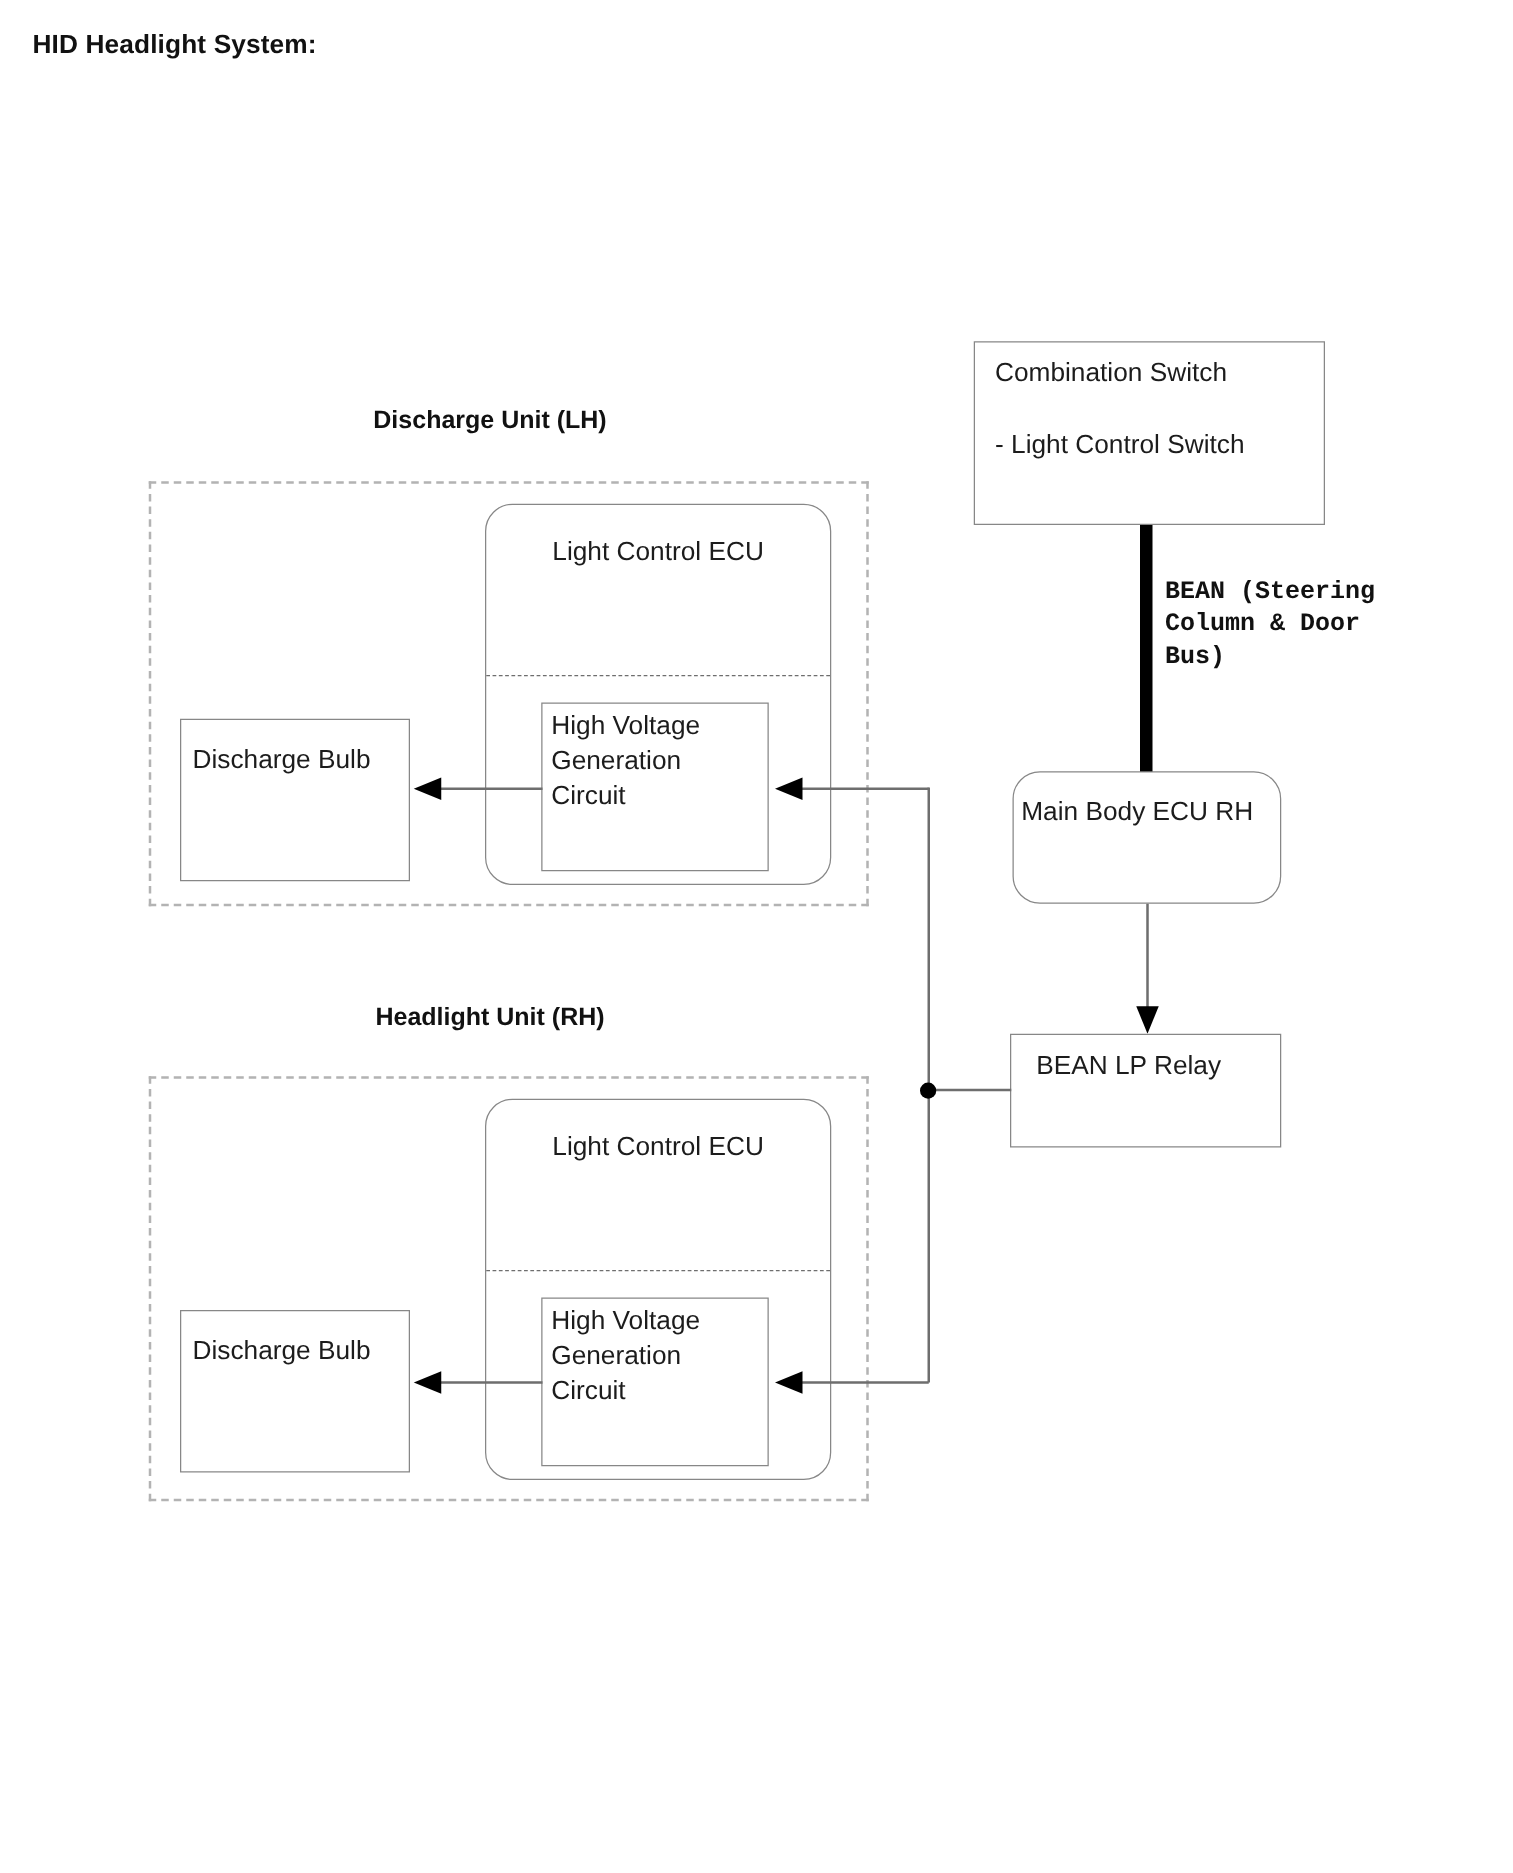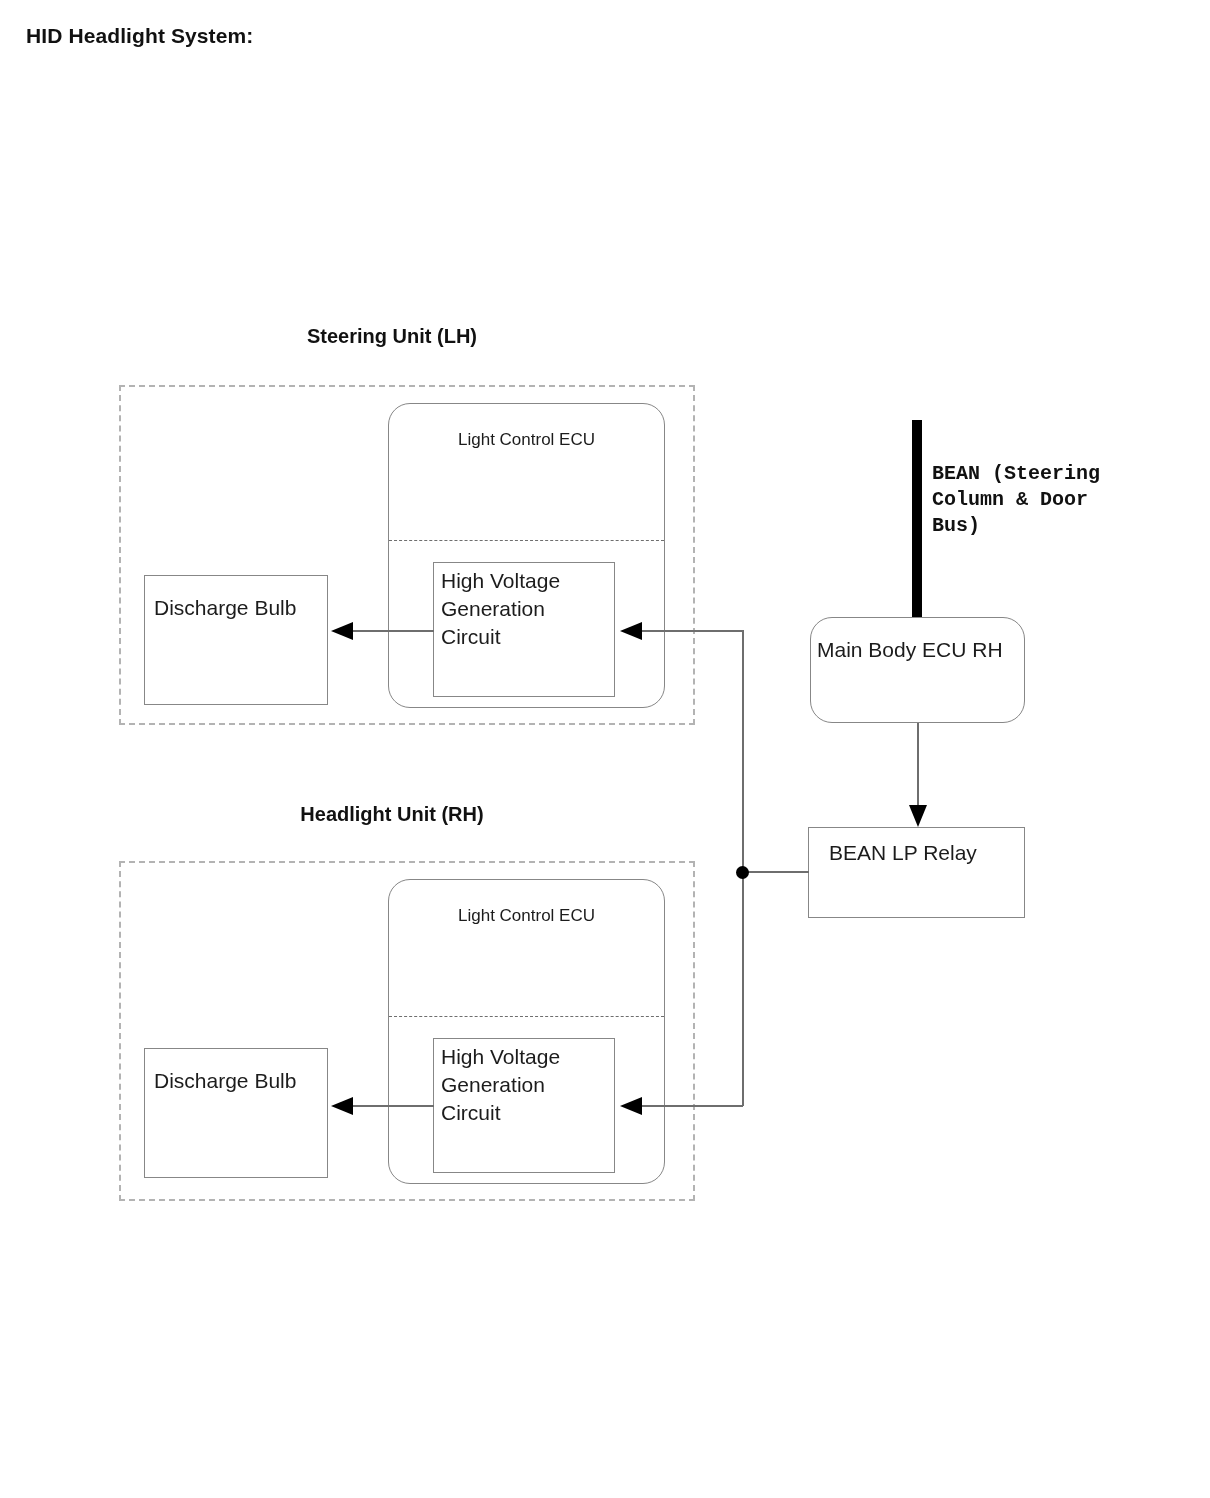--- a/index.html
+++ b/index.html
@@ -48,21 +48,21 @@
     border: 1.6px solid #878787;
     border-radius: 22px;
     box-sizing: border-box;
     background: #ffffff;
   }
   .ecu-title {
     position: absolute;
     width: 100%;
     top: 26px;
     text-align: center;
-    font-size: 17px;
+    font-size: 21px;
     color: #1c1c1c;
     white-space: nowrap;
   }
   .ecu-divider {
     position: absolute;
     left: 0;
     width: 100%;
     border-top: 1.6px dashed #6e6e6e;
   }
   .plain-box {
@@ -128,21 +128,21 @@
     border-top: 22px solid #000000;
   }
 </style>
 </head>
 <body>
 
 <div id="canvas">
 
   <div class="page-title">HID Headlight System:</div>
 
-  <div class="unit-label" style="left:242px; top:325px; width:300px;">Steering Unit (LH)</div>
+  <div class="unit-label" style="left:242px; top:325px; width:300px;">Discharge Unit (LH)</div>
 
   <div class="unit-box" style="left:119px; top:385px; width:576px; height:340px;"></div>
 
   <div class="ecu-box" style="left:388px; top:403px; width:277px; height:305px;">
     <div class="ecu-title">Light Control ECU</div>
     <div class="ecu-divider" style="top:136px;"></div>
   </div>
 
   <div class="plain-box" style="left:433px; top:562px; width:182px; height:135px;">
     <div class="box-text" style="left:7px; top:4px;">High Voltage
@@ -178,20 +178,24 @@
   <div class="plain-box" style="left:144px; top:1048px; width:184px; height:130px;">
     <div class="box-text" style="left:9px; top:18px;">Discharge Bulb</div>
   </div>
 
   <div class="wire wire-h" style="left:352px; top:1105px; width:82px;"></div>
   <div class="arrow-left" style="left:331px; top:1097px;"></div>
 
   <div class="wire wire-h" style="left:641px; top:1105px; width:102px;"></div>
   <div class="arrow-left" style="left:620px; top:1097px;"></div>
 
+  <div class="plain-box" style="left:779px; top:273px; width:281px; height:147px;">
+    <div class="box-text" style="left:16px; top:11px;">Combination Switch</div>
+    <div class="box-text" style="left:16px; top:68px;">- Light Control Switch</div>
+  </div>
 
   <div class="bus-line" style="left:912px; top:420px; width:10px; height:200px;"></div>
   <div class="bus-label" style="left:932px; top:461px;">BEAN (Steering
 Column &amp; Door Bus)</div>
 
   <div class="rounded-box" style="left:810px; top:617px; width:215px; height:106px;">
     <div class="box-text" style="left:6px; top:18px;">Main Body ECU RH</div>
   </div>
 
   <div class="wire wire-v" style="left:917px; top:723px; height:84px;"></div>

